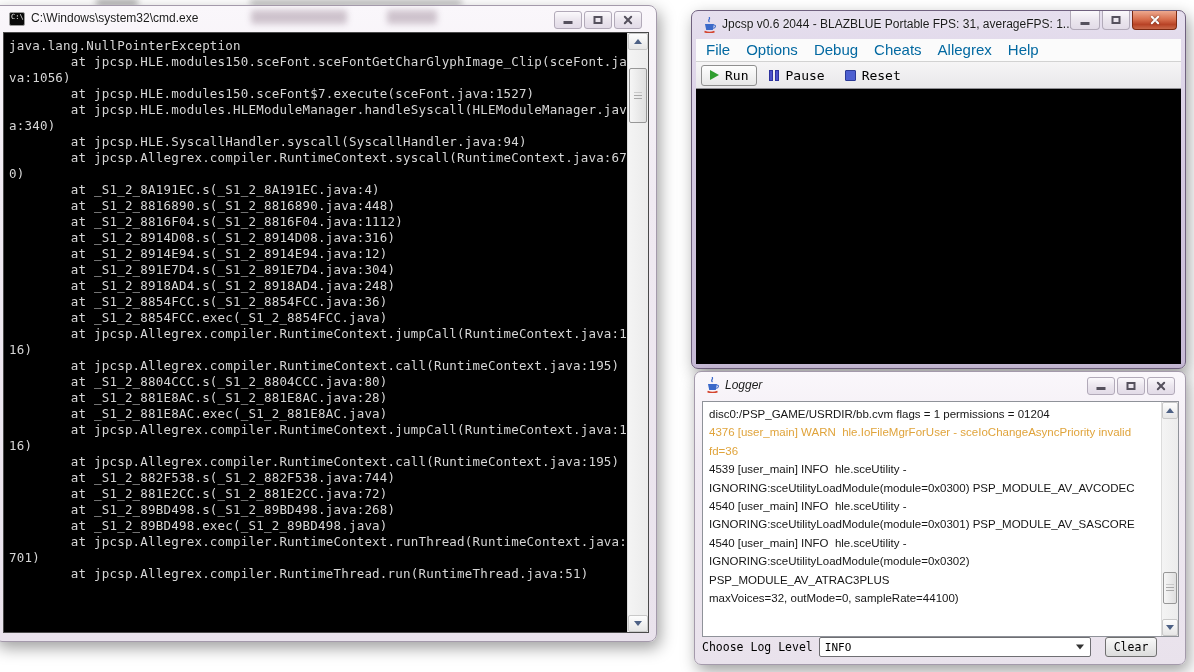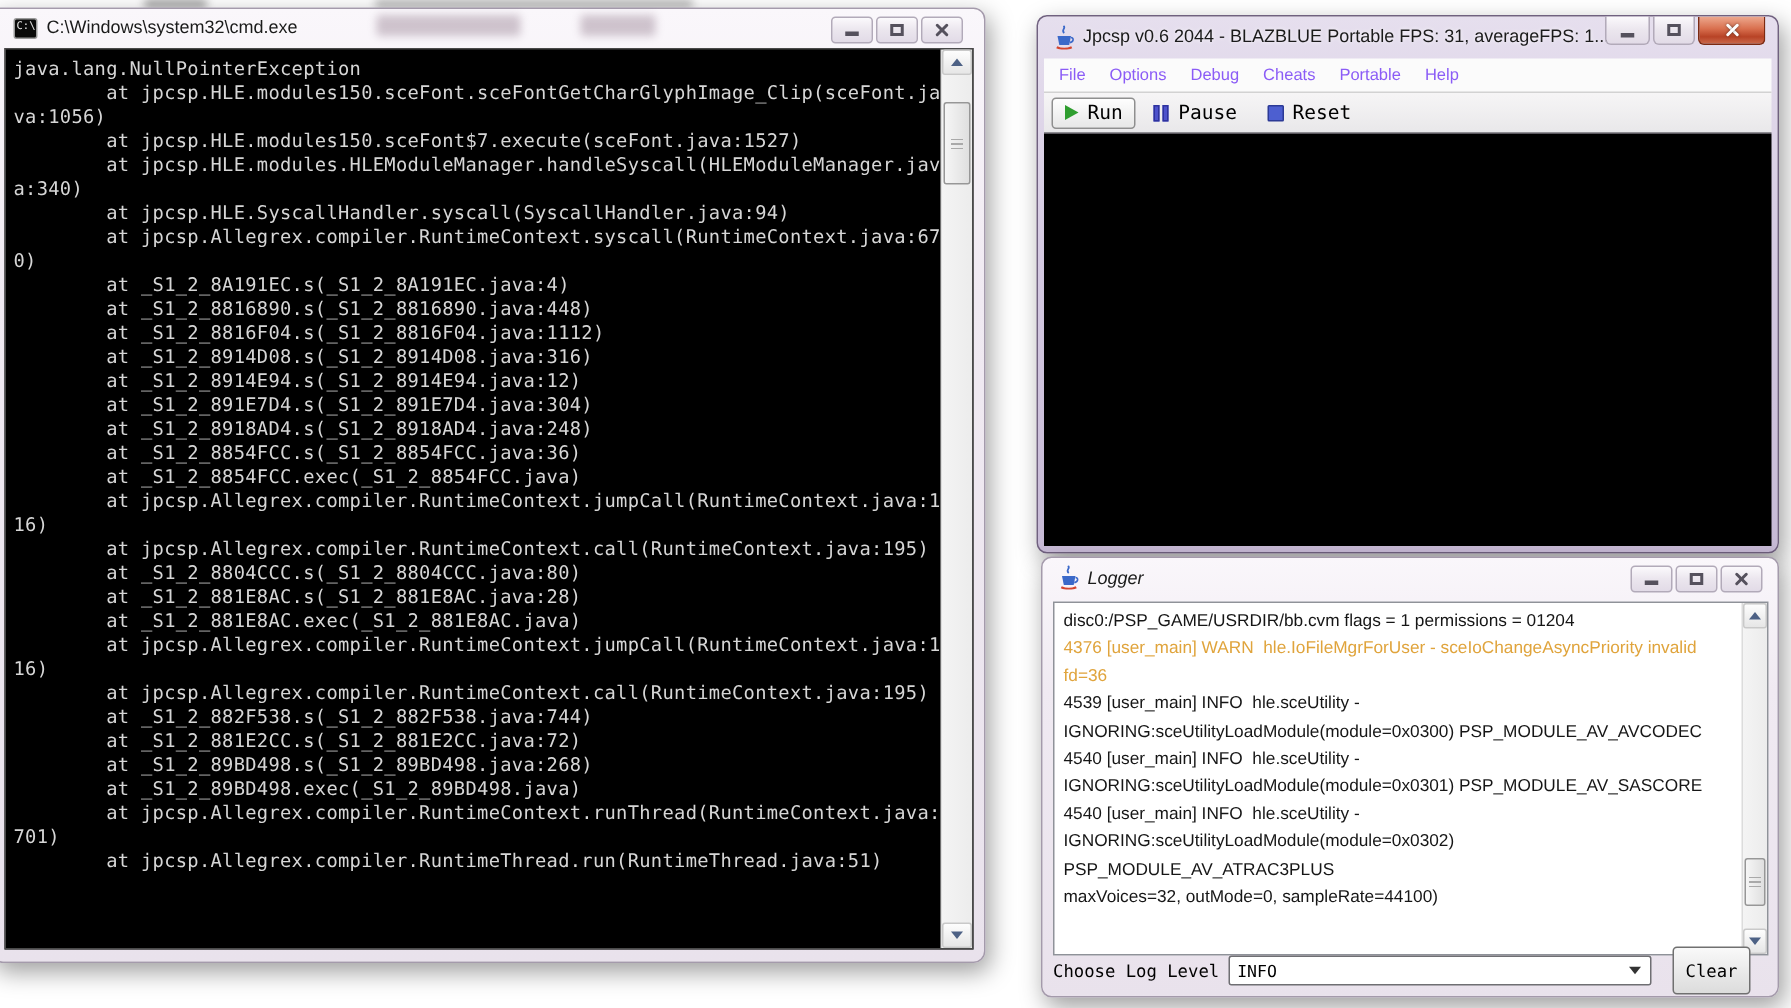--- a/index.html
+++ b/index.html
@@ -64,21 +64,21 @@
   .console .thumb { top:35px; height:55px; }
 
   
   .win-jpcsp { left:691px; top:10px; width:495px; height:359px; }
   .win-jpcsp .titlebar { height:28px; }
   .win-jpcsp .title-text { position:absolute; left:30px; top:0; line-height:27px; }
   .java-ico { position:absolute; left:10px; top:6px; }
   .win-jpcsp .cap-btns { right:8px; top:0; }
   .menubar { position:absolute; left:4px; right:4px; top:28px; height:23px; background:#fbfbfb;
              border-bottom:1px solid #d2d2d2; display:flex; align-items:center; padding-left:2px; }
-  .menu-item { font-size:11px; color:#8b5cf6; padding:0 8px; line-height:22px; cursor:default; }
+  .menu-item { font-size:15px; color:#0369a1; padding:0 8px; line-height:22px; cursor:default; }
   .toolbar { position:absolute; left:4px; right:4px; top:51px; height:27px;
              background:linear-gradient(180deg,#f6f5f6,#e9e8ea); border-bottom:1px solid #8f8e93;
              display:flex; align-items:center; padding-left:5px; gap:4px; }
   .tb-btn { display:flex; align-items:center; gap:6px; height:21px; padding:0 8px;
             font-family:"DejaVu Sans Mono", monospace; font-size:13px; color:#000; background:transparent; border:none; }
   .tb-btn.framed { border:1px solid #8f8f8f; border-radius:3px; background:linear-gradient(180deg,#fefefe,#e7e7e7); }
   .ico-play { width:0; height:0; border-left:9px solid #2f9e2f; border-top:5.5px solid transparent; border-bottom:5.5px solid transparent; }
   .ico-pause { display:flex; gap:2px; }
   .ico-pause i { display:block; width:4px; height:11px; background:#4d52cc; border:1px solid #2e339e; }
   .ico-stop { width:11px; height:11px; background:#4d5fd0; border:1px solid #2c3a96; border-radius:1px; }
@@ -96,21 +96,21 @@
   .log-line.warn { color:#e0a43c; }
   .logbox .vscroll { right:0; top:0; bottom:0; width:17px; }
   .logbox .thumb { top:170px; height:32px; }
   .logger-footer { position:absolute; left:4px; right:16px; bottom:4px; height:26px; display:flex; align-items:center; }
   .footer-label { margin-left:3px; font-family:"DejaVu Sans Mono", monospace; font-size:11.5px; color:#000; white-space:nowrap; }
   .combo { position:relative; flex:1; height:20px; margin-left:6px; margin-right:14px; background:#fff;
            border:1px solid #6f6f73; border-radius:2px; display:flex; align-items:center; }
   .combo-value { font-family:"DejaVu Sans Mono", monospace; font-size:11px; color:#000; padding-left:5px; }
   .combo-arrow { position:absolute; right:6px; top:50%; transform:translateY(-50%); width:0; height:0;
                  border-left:4.5px solid transparent; border-right:4.5px solid transparent; border-top:5px solid #333; }
-  .btn-clear { height:32px; width:52px; margin-right:2px; border:1px solid #707070; border-radius:3px;
+  .btn-clear { height:20px; width:52px; margin-right:12px; border:1px solid #707070; border-radius:3px;
                background:linear-gradient(180deg,#f9f9f9,#dcdcdc); font-family:"DejaVu Sans Mono", monospace;
                font-size:11.5px; color:#000; }
 </style>
 </head>
 <body>
 
 <div class="blob blob1"></div>
 <div class="blob blob2"></div>
 <div class="blob blob3"></div>
 <div class="blob blob4"></div>
@@ -203,21 +203,21 @@
           <i class="g-x-a"></i>
           <i class="g-x-b"></i>
         </span>
     </span>
   </div>
   <nav class="menubar">
     <span class="menu-item">File</span>
     <span class="menu-item">Options</span>
     <span class="menu-item">Debug</span>
     <span class="menu-item">Cheats</span>
-    <span class="menu-item">Portable</span>
+    <span class="menu-item">Allegrex</span>
     <span class="menu-item">Help</span>
   </nav>
   <div class="toolbar">
     <button class="tb-btn framed">
       <i class="ico-play"></i>
       <span>Run</span>
     </button>
     <button class="tb-btn">
       <span class="ico-pause">
           <i></i>

